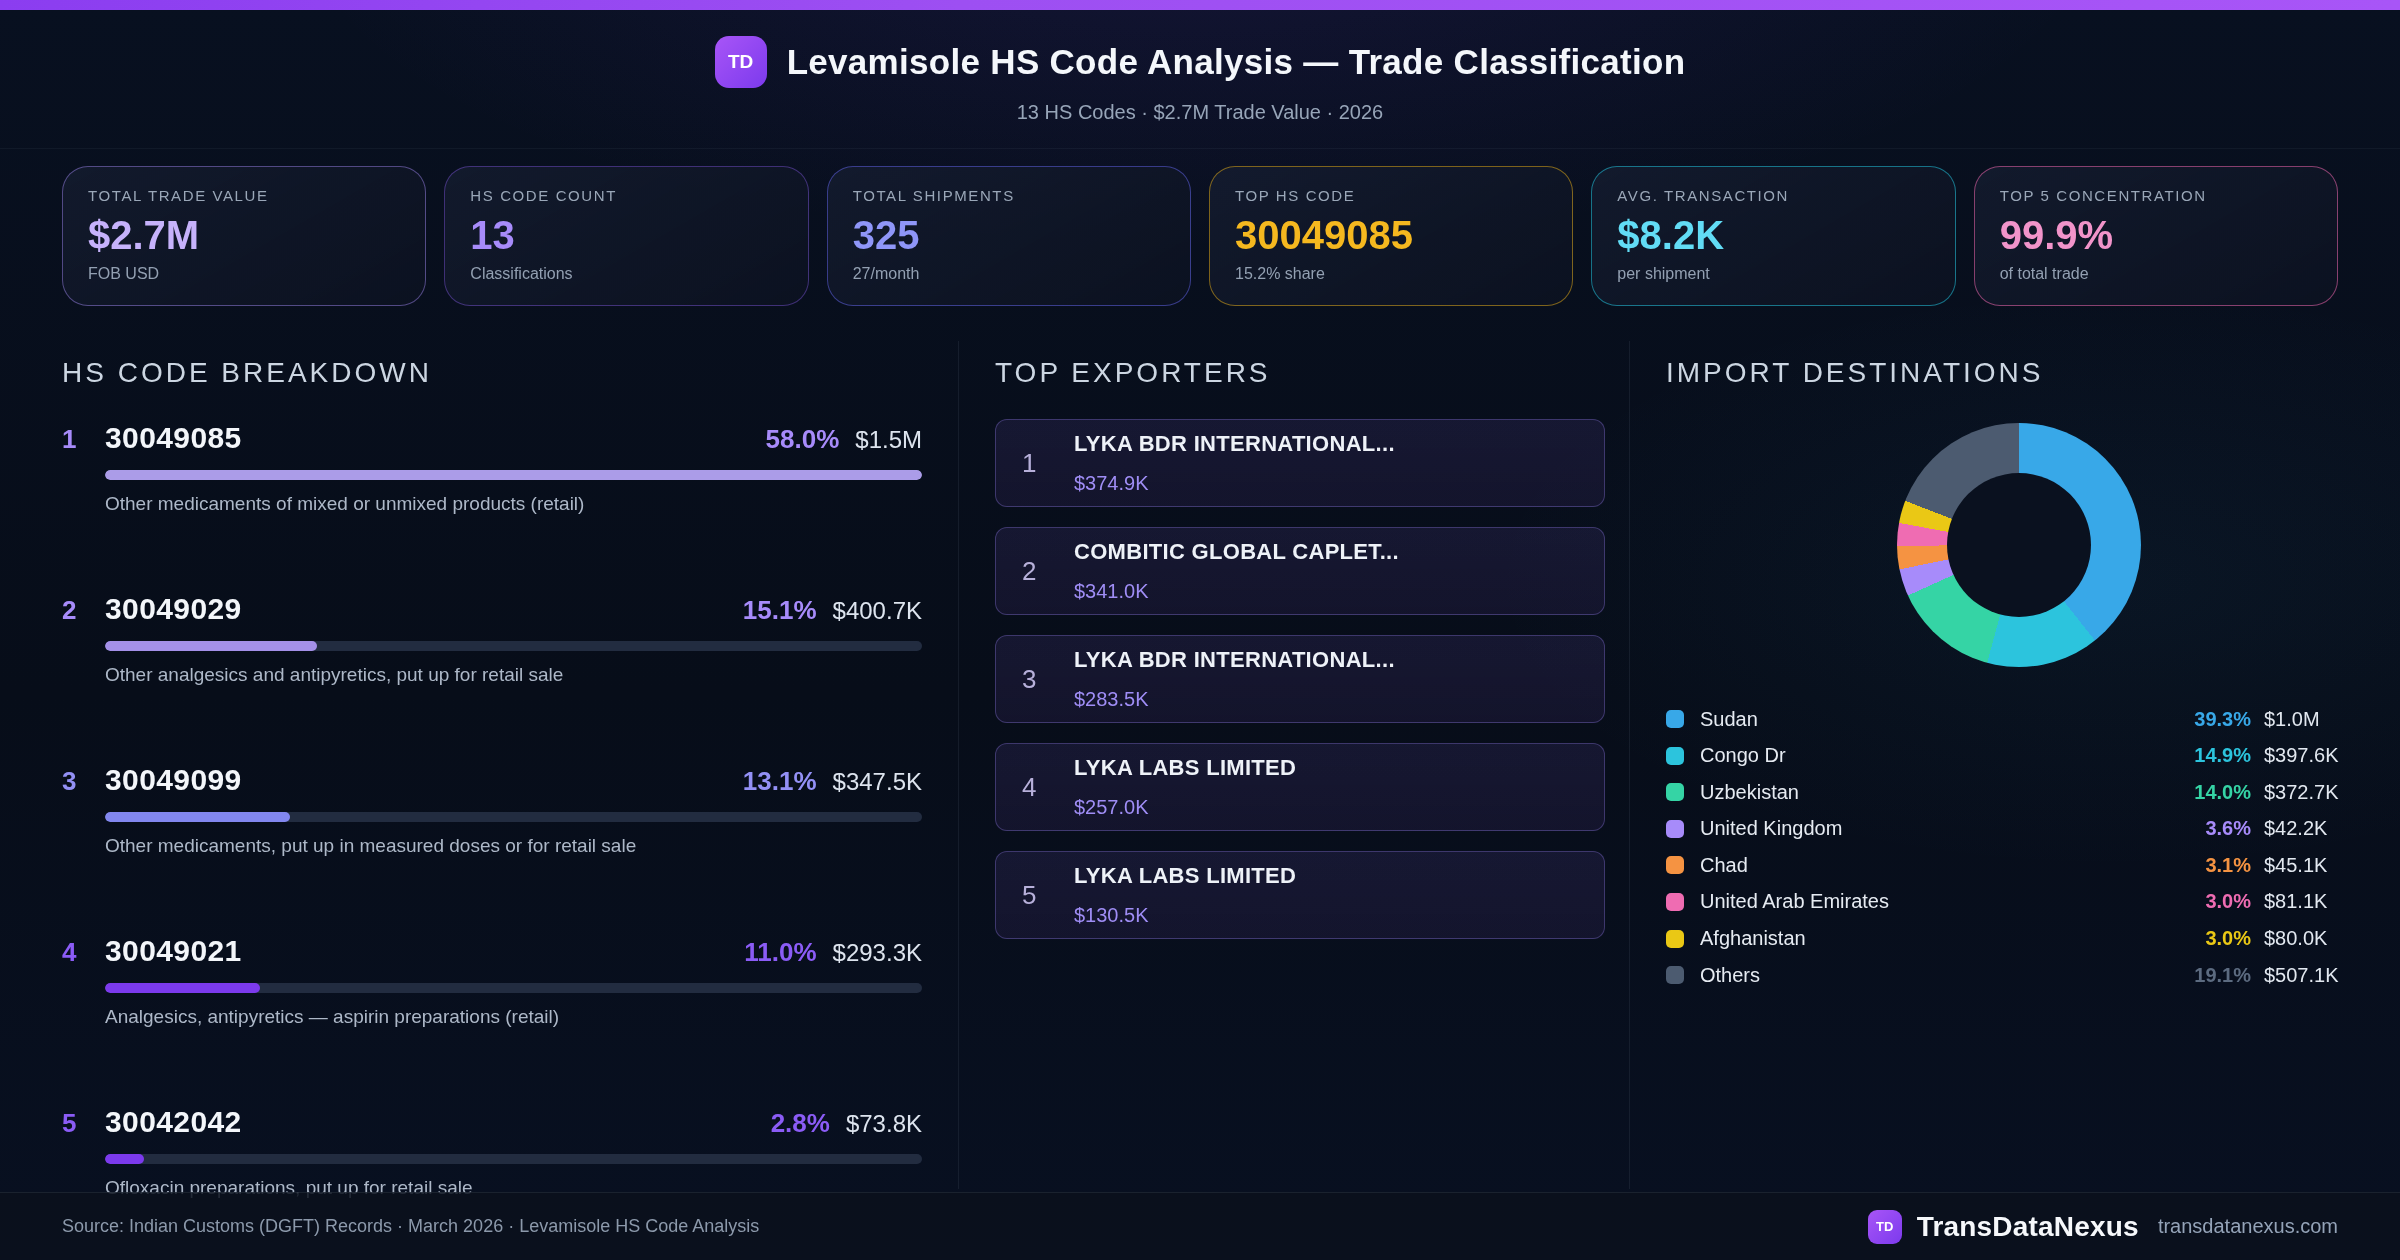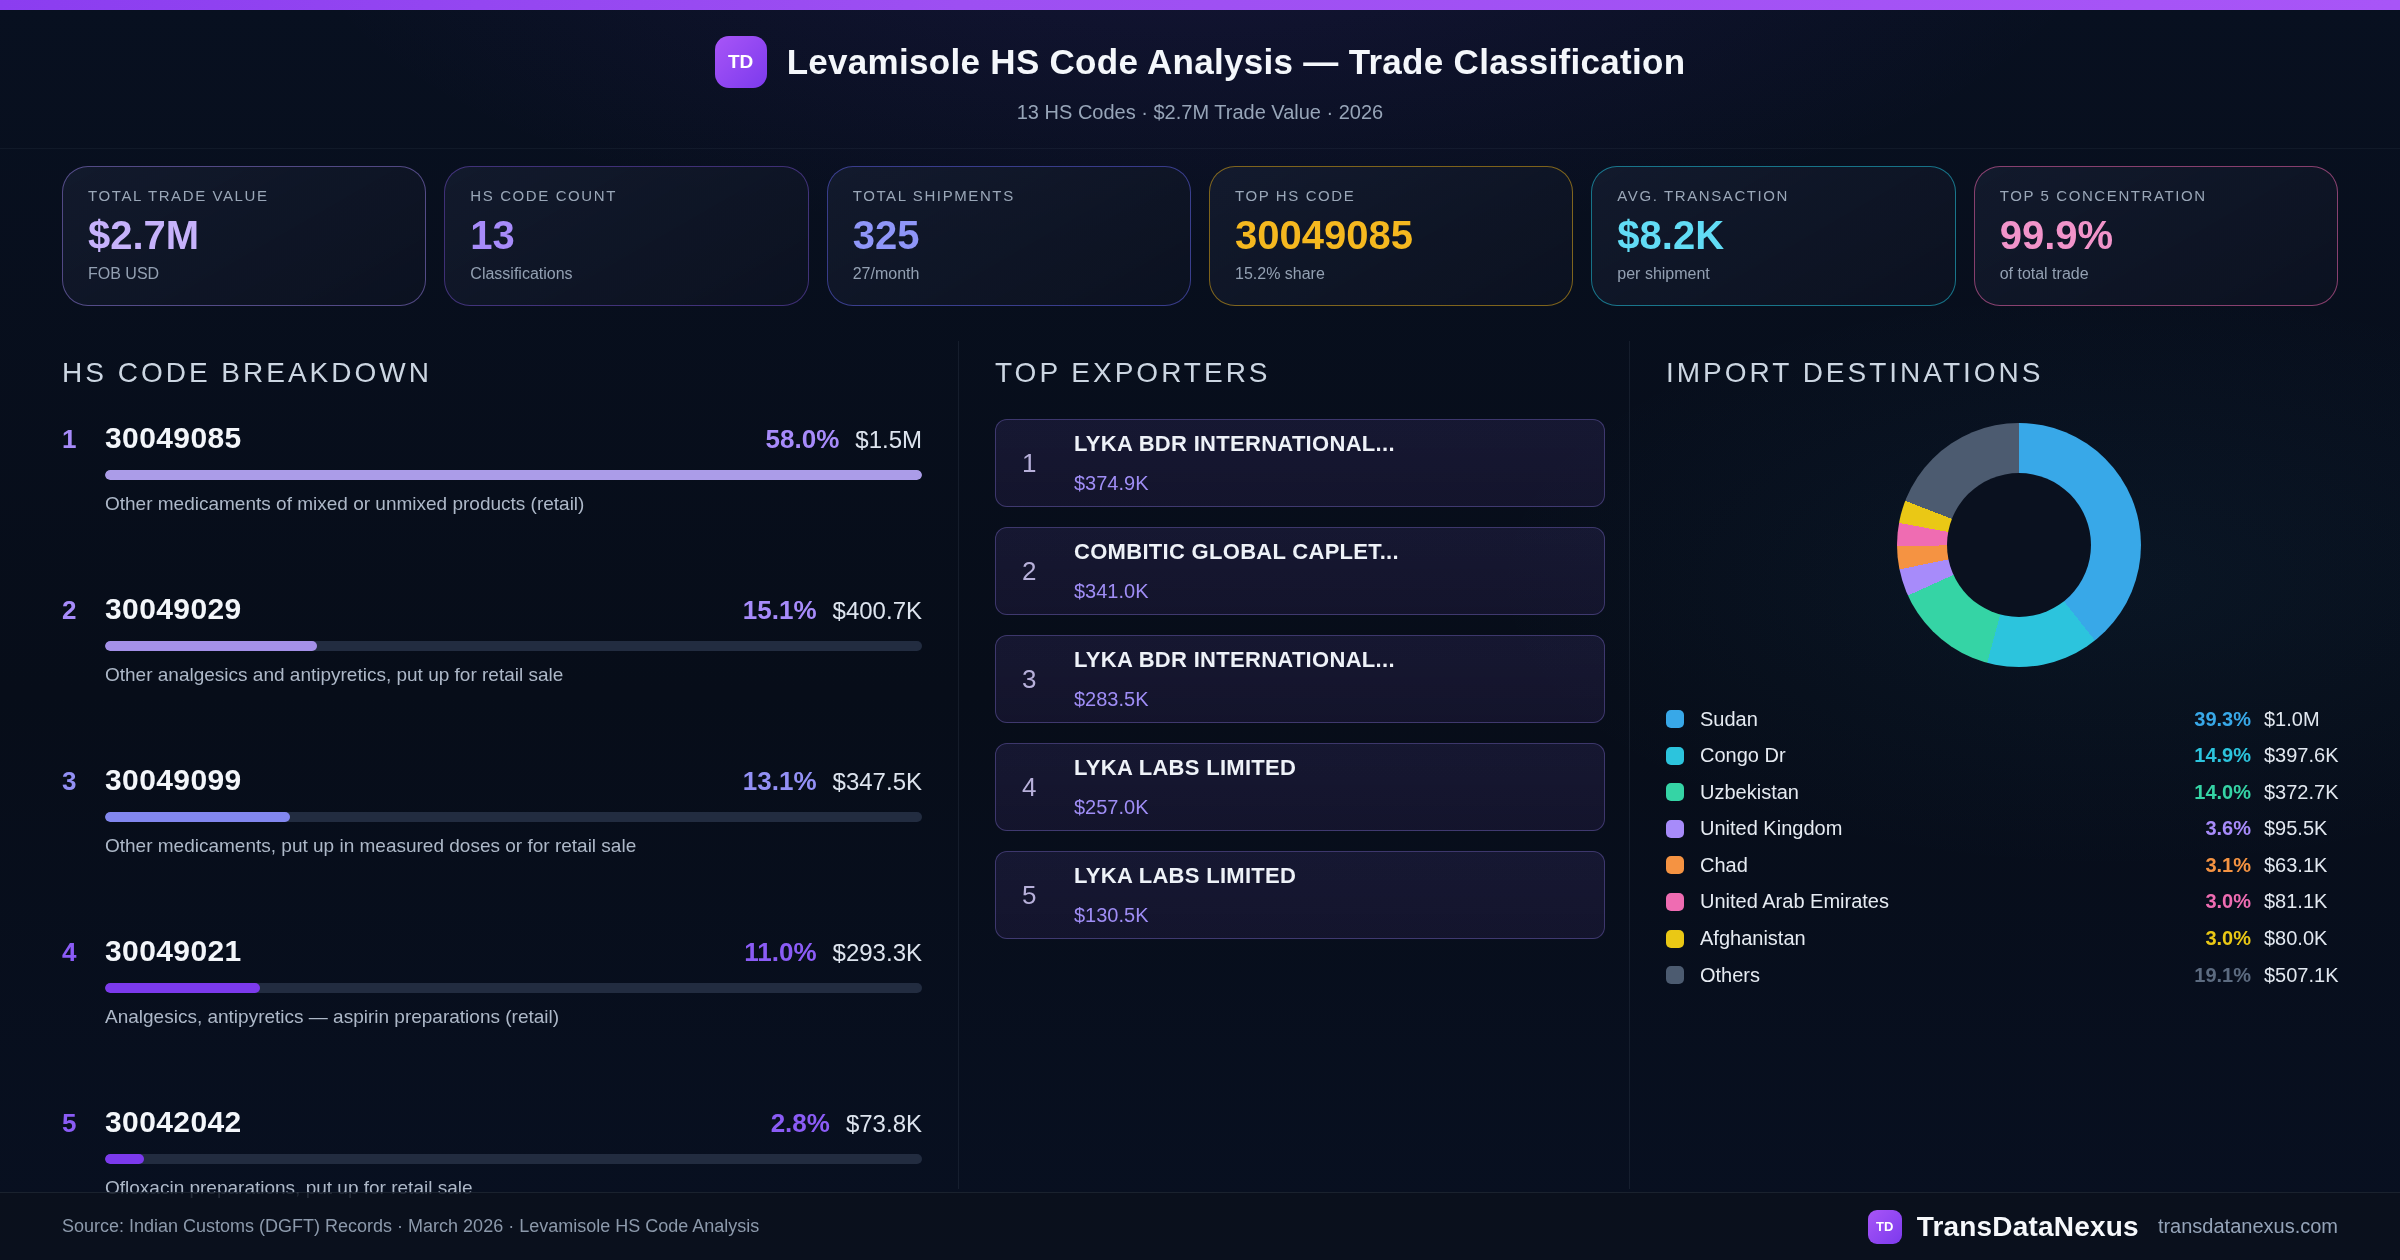--- a/index.html
+++ b/index.html
@@ -273,28 +273,28 @@
             <div class="lg-label">Uzbekistan</div>
             <div class="lg-spacer"></div>
             <div class="lg-pct" style="color: rgb(53, 212, 165);">14.0%</div>
             <div class="lg-val">$372.7K</div>
           </div>
           <div class="lg-row">
             <div class="lg-swatch" style="background: rgb(167, 139, 250);"></div>
             <div class="lg-label">United Kingdom</div>
             <div class="lg-spacer"></div>
             <div class="lg-pct" style="color: rgb(167, 139, 250);">3.6%</div>
-            <div class="lg-val">$95.5K</div>
+            <div class="lg-val">$42.2K</div>
           </div>
           <div class="lg-row">
             <div class="lg-swatch" style="background: rgb(245, 147, 66);"></div>
             <div class="lg-label">Chad</div>
             <div class="lg-spacer"></div>
             <div class="lg-pct" style="color: rgb(245, 147, 66);">3.1%</div>
-            <div class="lg-val">$63.1K</div>
+            <div class="lg-val">$45.1K</div>
           </div>
           <div class="lg-row">
             <div class="lg-swatch" style="background: rgb(239, 108, 178);"></div>
             <div class="lg-label">United Arab Emirates</div>
             <div class="lg-spacer"></div>
             <div class="lg-pct" style="color: rgb(239, 108, 178);">3.0%</div>
             <div class="lg-val">$81.1K</div>
           </div>
           <div class="lg-row">
             <div class="lg-swatch" style="background: rgb(234, 200, 21);"></div>

